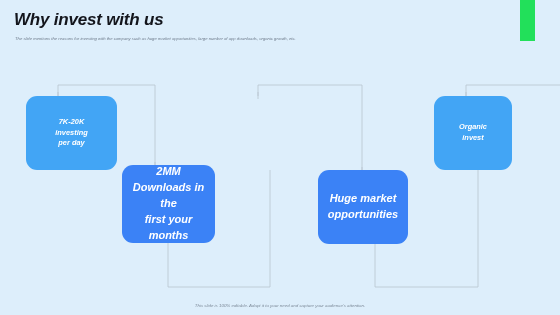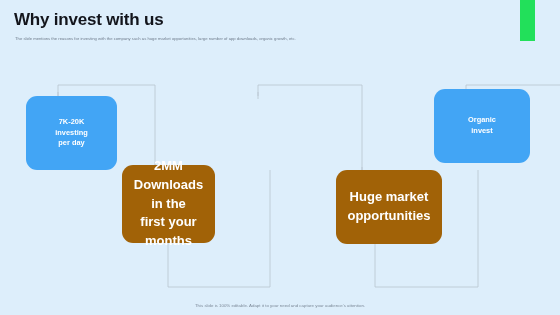--- a/index.html
+++ b/index.html
@@ -12,20 +12,21 @@
     overflow: hidden;
     background: #ddeefb;
     font-family: "Liberation Sans", sans-serif;
     position: relative;
   }
 
   .slide {
     position: absolute;
     inset: 0;
     background: #ddeefb;
+    font-style: italic;
   }
 
   
   .accent-bar {
     position: absolute;
     left: 520px;
     top: 0;
     width: 15px;
     height: 41px;
     background: #22e05a;
@@ -72,31 +73,31 @@
     box-sizing: border-box;
     padding: 4px 7px;
   }
   .node-top {
     background: #42a5f5;
     font-size: 7.4px;
     font-weight: bold;
     line-height: 1.45;
   }
   .node-bottom {
-    background: #a16207;
-    font-size: 13px;
+    background: #3b82f6;
+    font-size: 11px;
     font-weight: bold;
     line-height: 1.45;
   }
 
   .node-1 { left: 26px;  top: 96px;  width: 91px;  height: 74px; }
   .node-2 { left: 122px; top: 165px; width: 93px;  height: 78px; }
   .node-3 { left: 225px; top: 96px;  width: 93px;  height: 74px; }
-  .node-4 { left: 336px; top: 170px; width: 106px;  height: 74px; }
-  .node-5 { left: 434px; top: 89px;  width: 96px;  height: 74px; }
+  .node-4 { left: 318px; top: 170px; width: 90px;  height: 74px; }
+  .node-5 { left: 434px; top: 96px;  width: 78px;  height: 74px; }
 
   
   .footer-note {
     position: absolute;
     left: 0;
     right: 0;
     top: 303px;
     text-align: center;
     font-size: 4.4px;
     color: #7d8a99;

